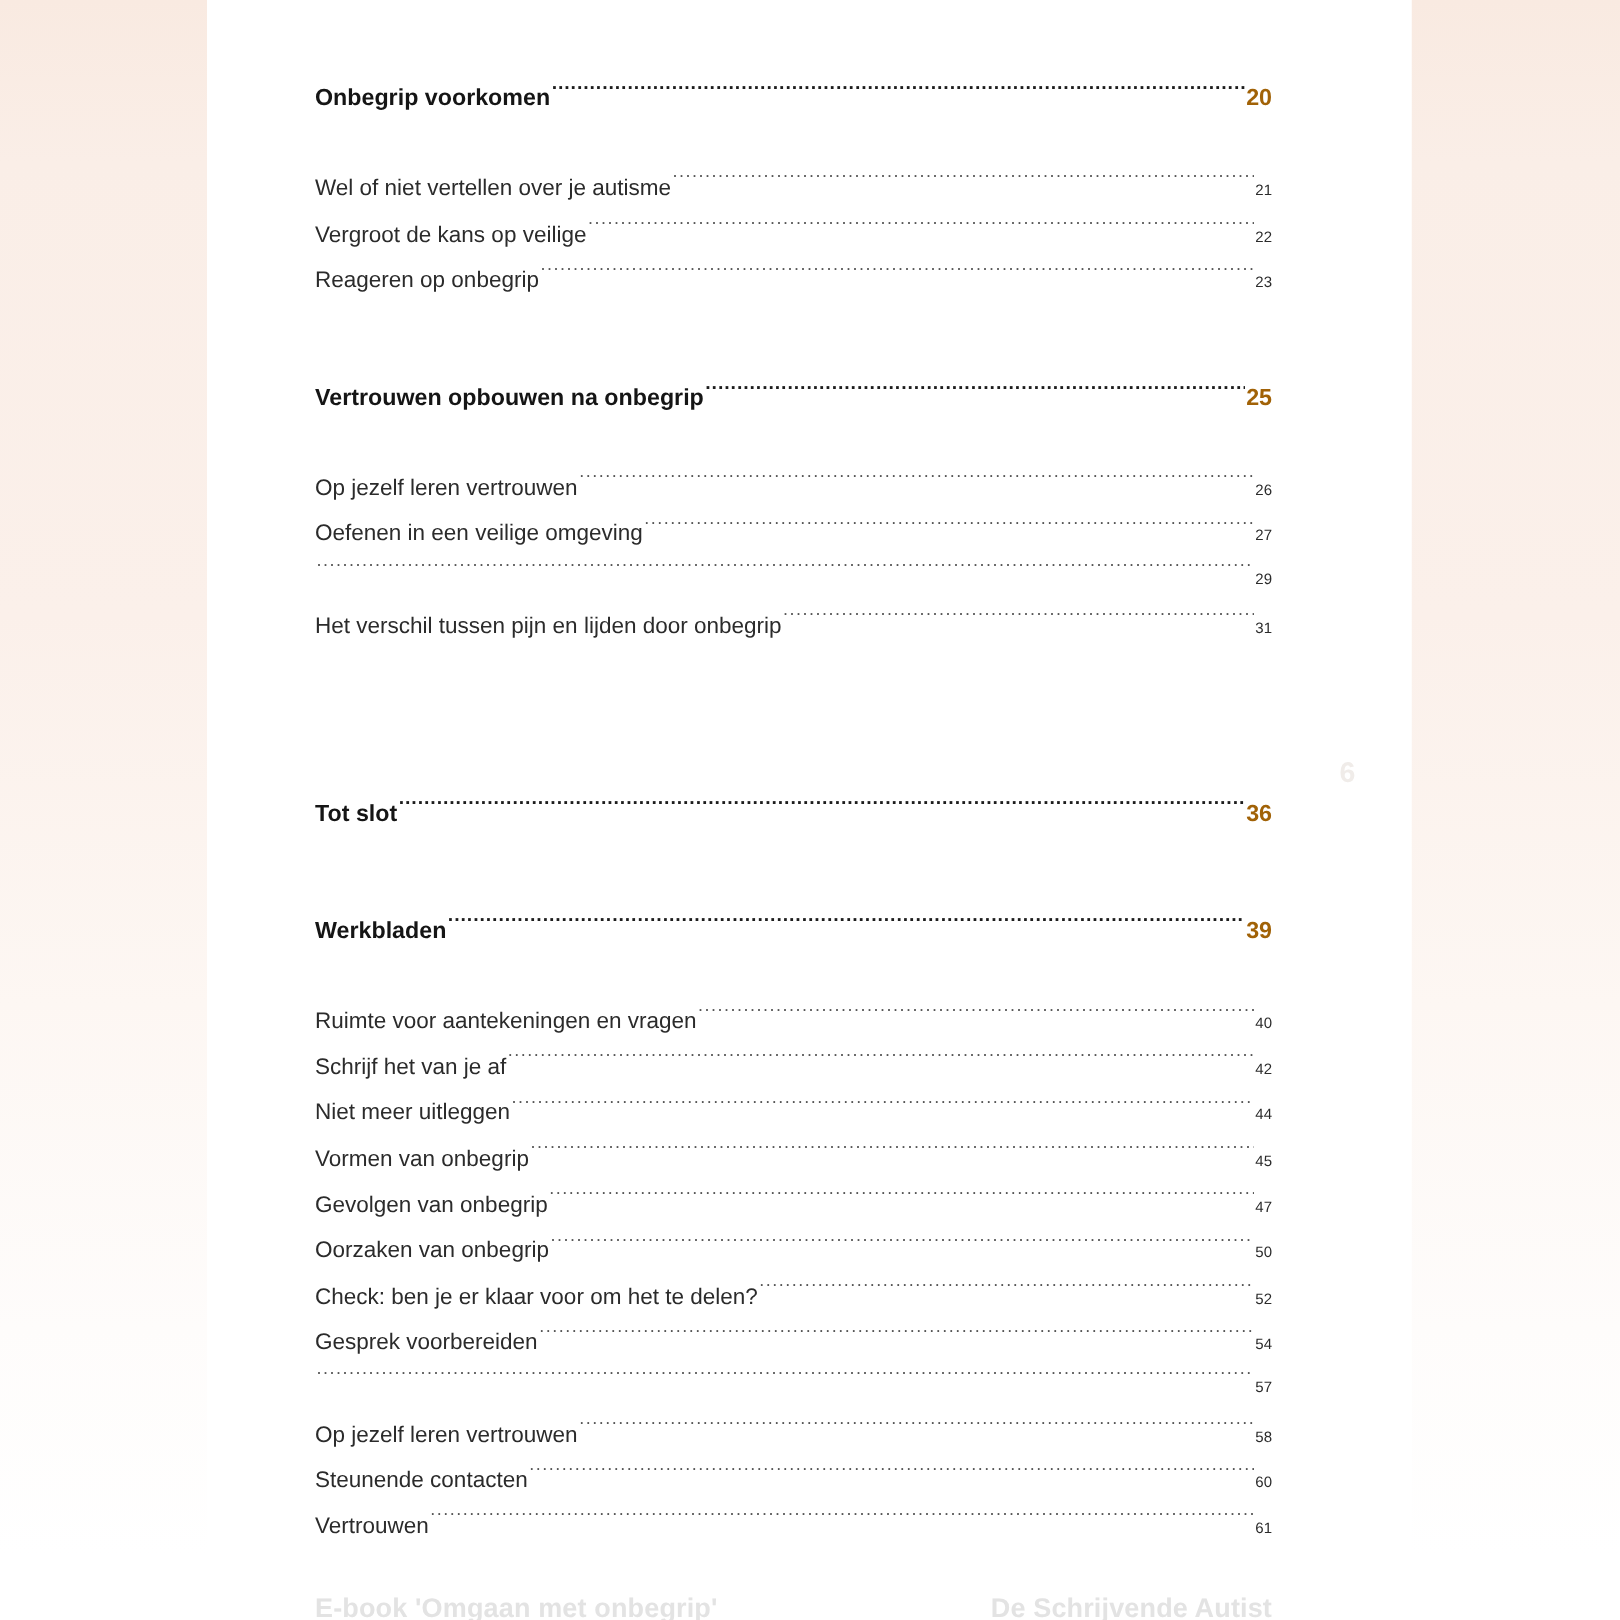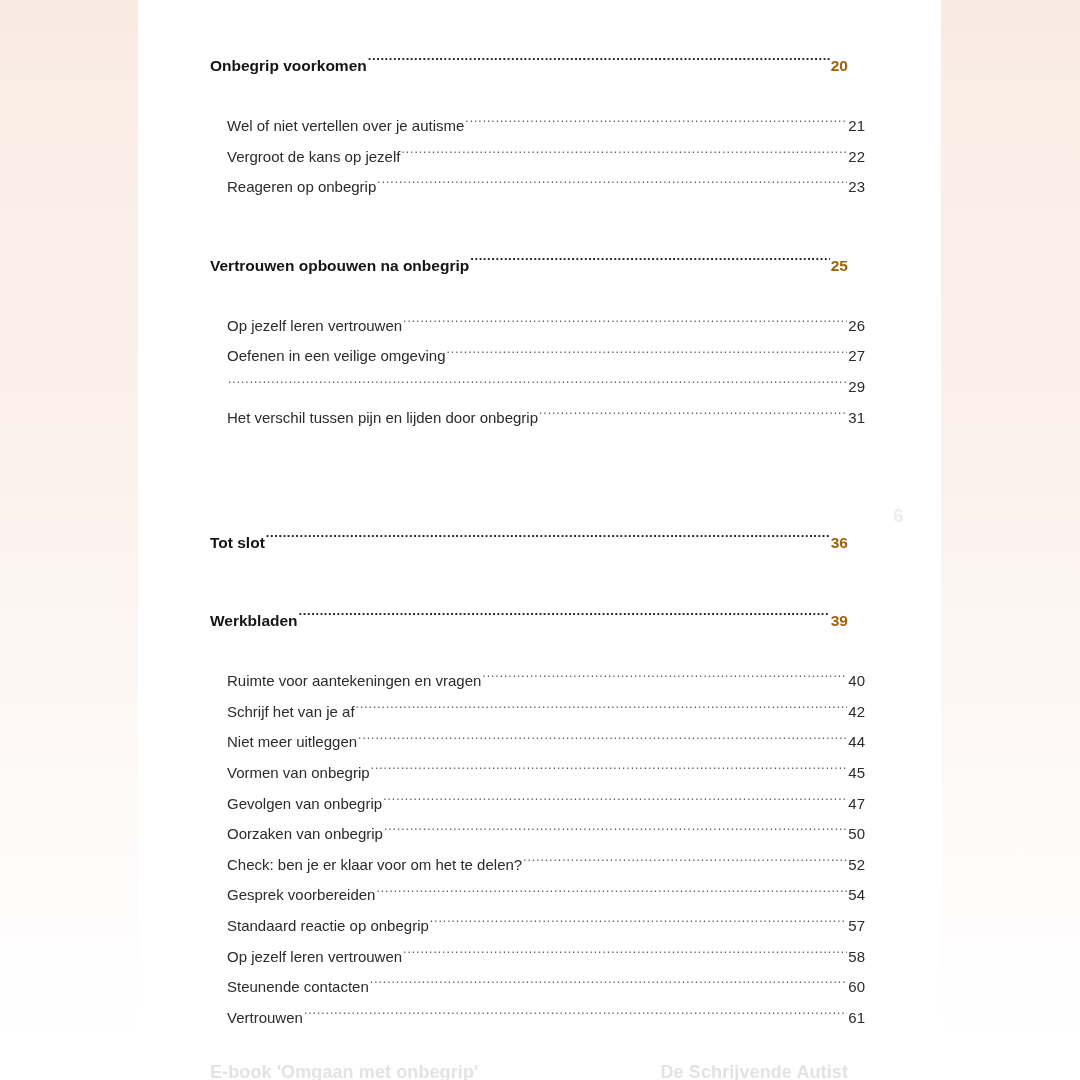--- a/index.html
+++ b/index.html
@@ -98,33 +98,31 @@
   }
   .row-h1 .toc-leader::after {
     font-size: 13px;
     letter-spacing: 0.6px;
     color: #1d1d1d;
   }
   .row-h1 .toc-page { font-weight: bold; font-size: 15.5px; }
 
   
   .row-h2 {
-    margin-left: 17px;   
     font-size: 15px;
     font-weight: normal;
     color: #2b2b2b;
-    align-items: center;
   }
   .row-h2 .toc-label { color: #2b2b2b; }
   .row-h2 .toc-leader::after {
     font-size: 12px;
     letter-spacing: 1.0px;
     color: #555;
   }
-  .row-h2 .toc-page { font-size: 15px; color: #2b2b2b; }
+  .row-h2 .toc-page { font-size: 10px; color: #2b2b2b; }
 
   
   .row-h1 { height: 31px; line-height: 31px; }
   .row-h2 { height: 30.6px; line-height: 30.6px; }
 
   .gap-group   { height: 30px; }
   .gap-section { height: 47px; }
 
   
   .page-number {
@@ -167,21 +165,21 @@
           <span class="toc-leader"></span>
           <span class="toc-page">20</span>
         </div>
         <div class="gap-group"></div>
         <div class="toc-row row-h2">
           <span class="toc-label">Wel of niet vertellen over je autisme</span>
           <span class="toc-leader"></span>
           <span class="toc-page">21</span>
         </div>
         <div class="toc-row row-h2">
-          <span class="toc-label">Vergroot de kans op jezelf</span>
+          <span class="toc-label">Vergroot de kans op veilige</span>
           <span class="toc-leader"></span>
           <span class="toc-page">22</span>
         </div>
         <div class="toc-row row-h2">
           <span class="toc-label">Reageren op onbegrip</span>
           <span class="toc-leader"></span>
           <span class="toc-page">23</span>
         </div>
         <div class="gap-section"></div>
         <div class="toc-row row-h1">
@@ -257,21 +255,20 @@
           <span class="toc-label">Check: ben je er klaar voor om het te delen?</span>
           <span class="toc-leader"></span>
           <span class="toc-page">52</span>
         </div>
         <div class="toc-row row-h2">
           <span class="toc-label">Gesprek voorbereiden</span>
           <span class="toc-leader"></span>
           <span class="toc-page">54</span>
         </div>
         <div class="toc-row row-h2">
-          <span class="toc-label">Standaard reactie op onbegrip</span>
           <span class="toc-leader"></span>
           <span class="toc-page">57</span>
         </div>
         <div class="toc-row row-h2">
           <span class="toc-label">Op jezelf leren vertrouwen</span>
           <span class="toc-leader"></span>
           <span class="toc-page">58</span>
         </div>
         <div class="toc-row row-h2">
           <span class="toc-label">Steunende contacten</span>

